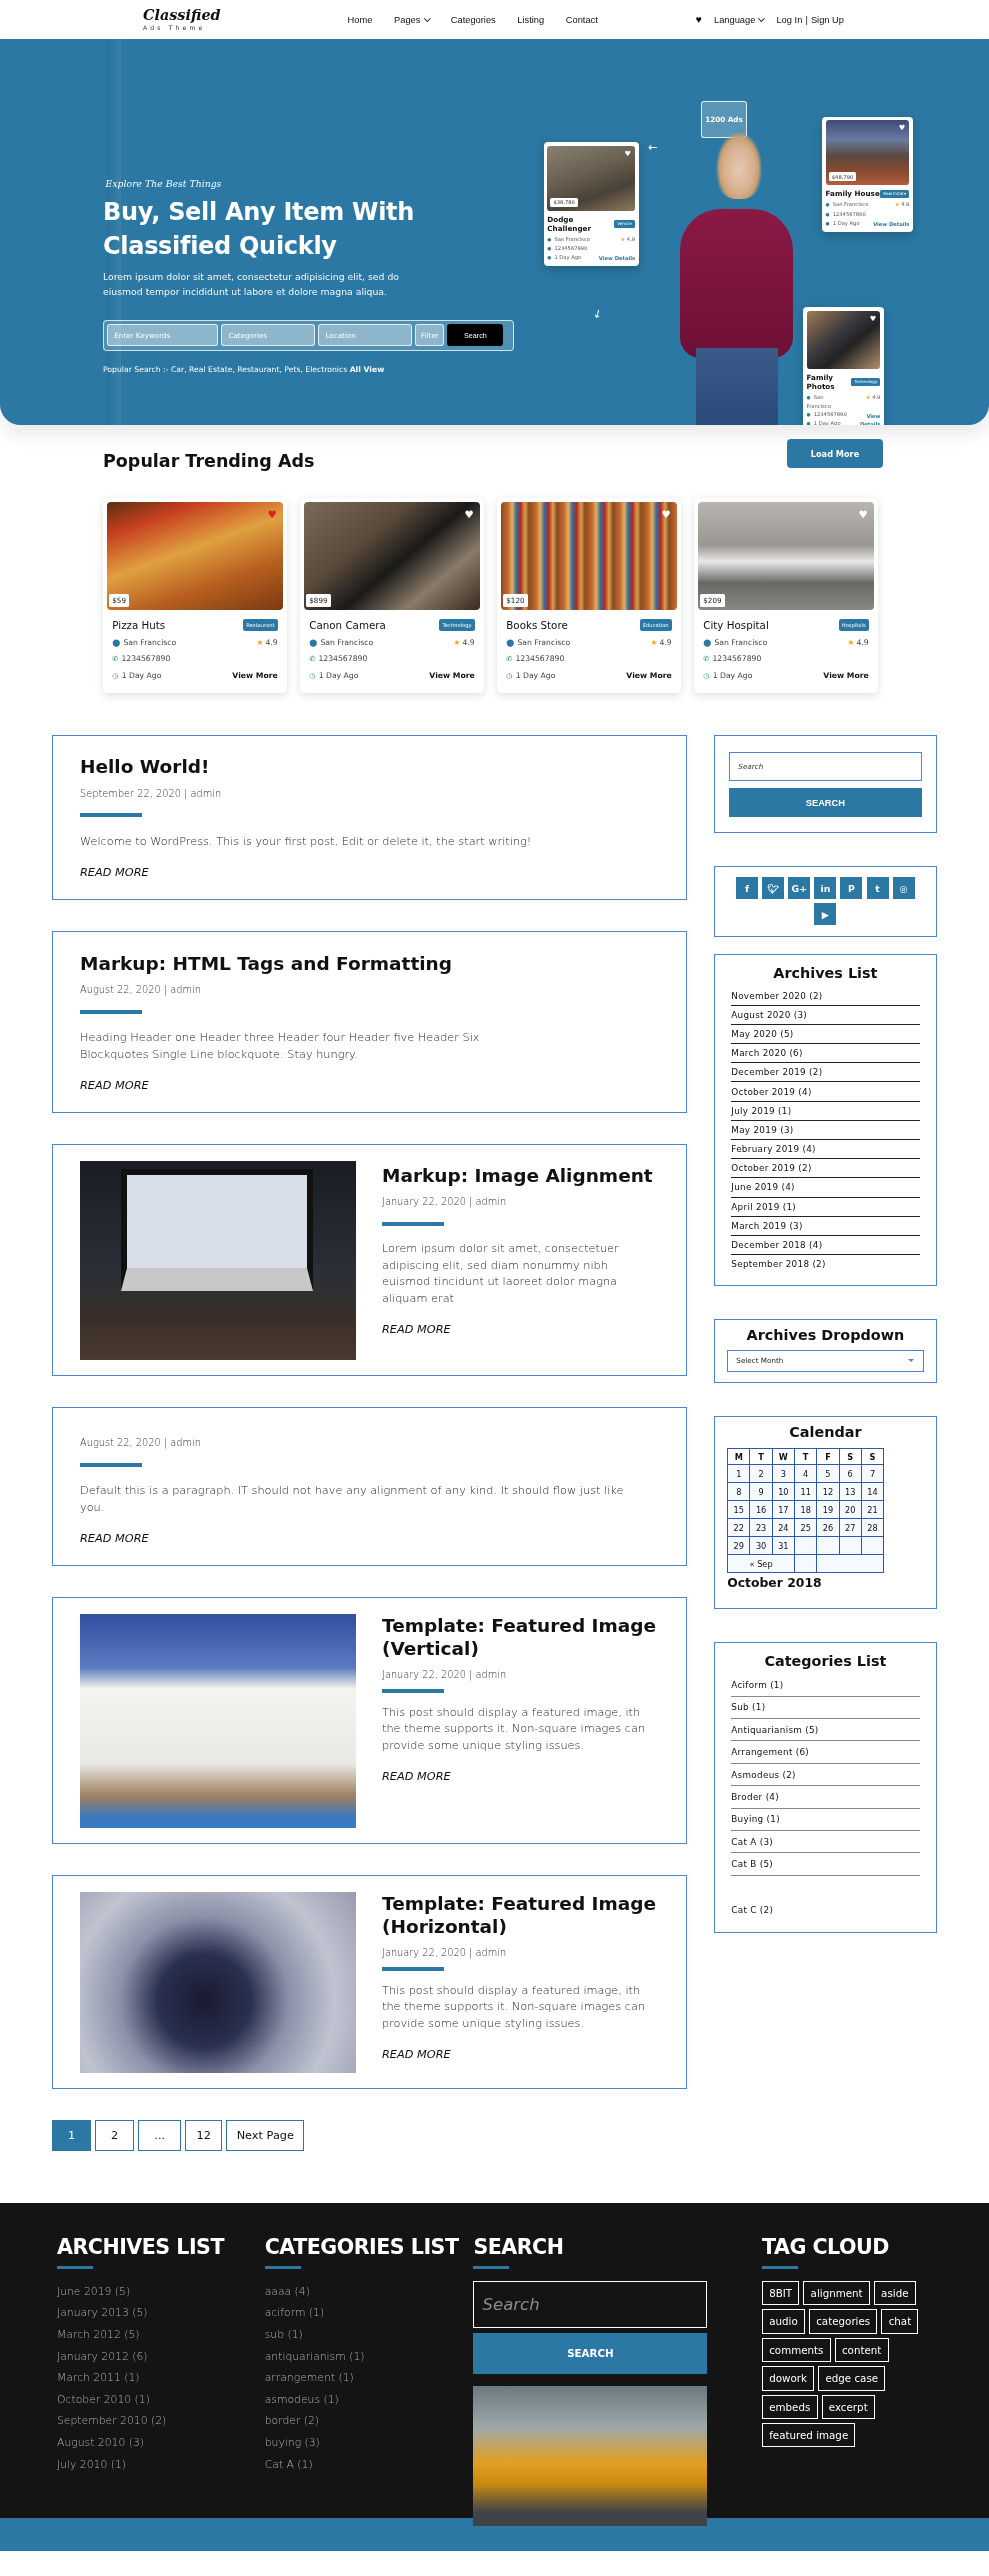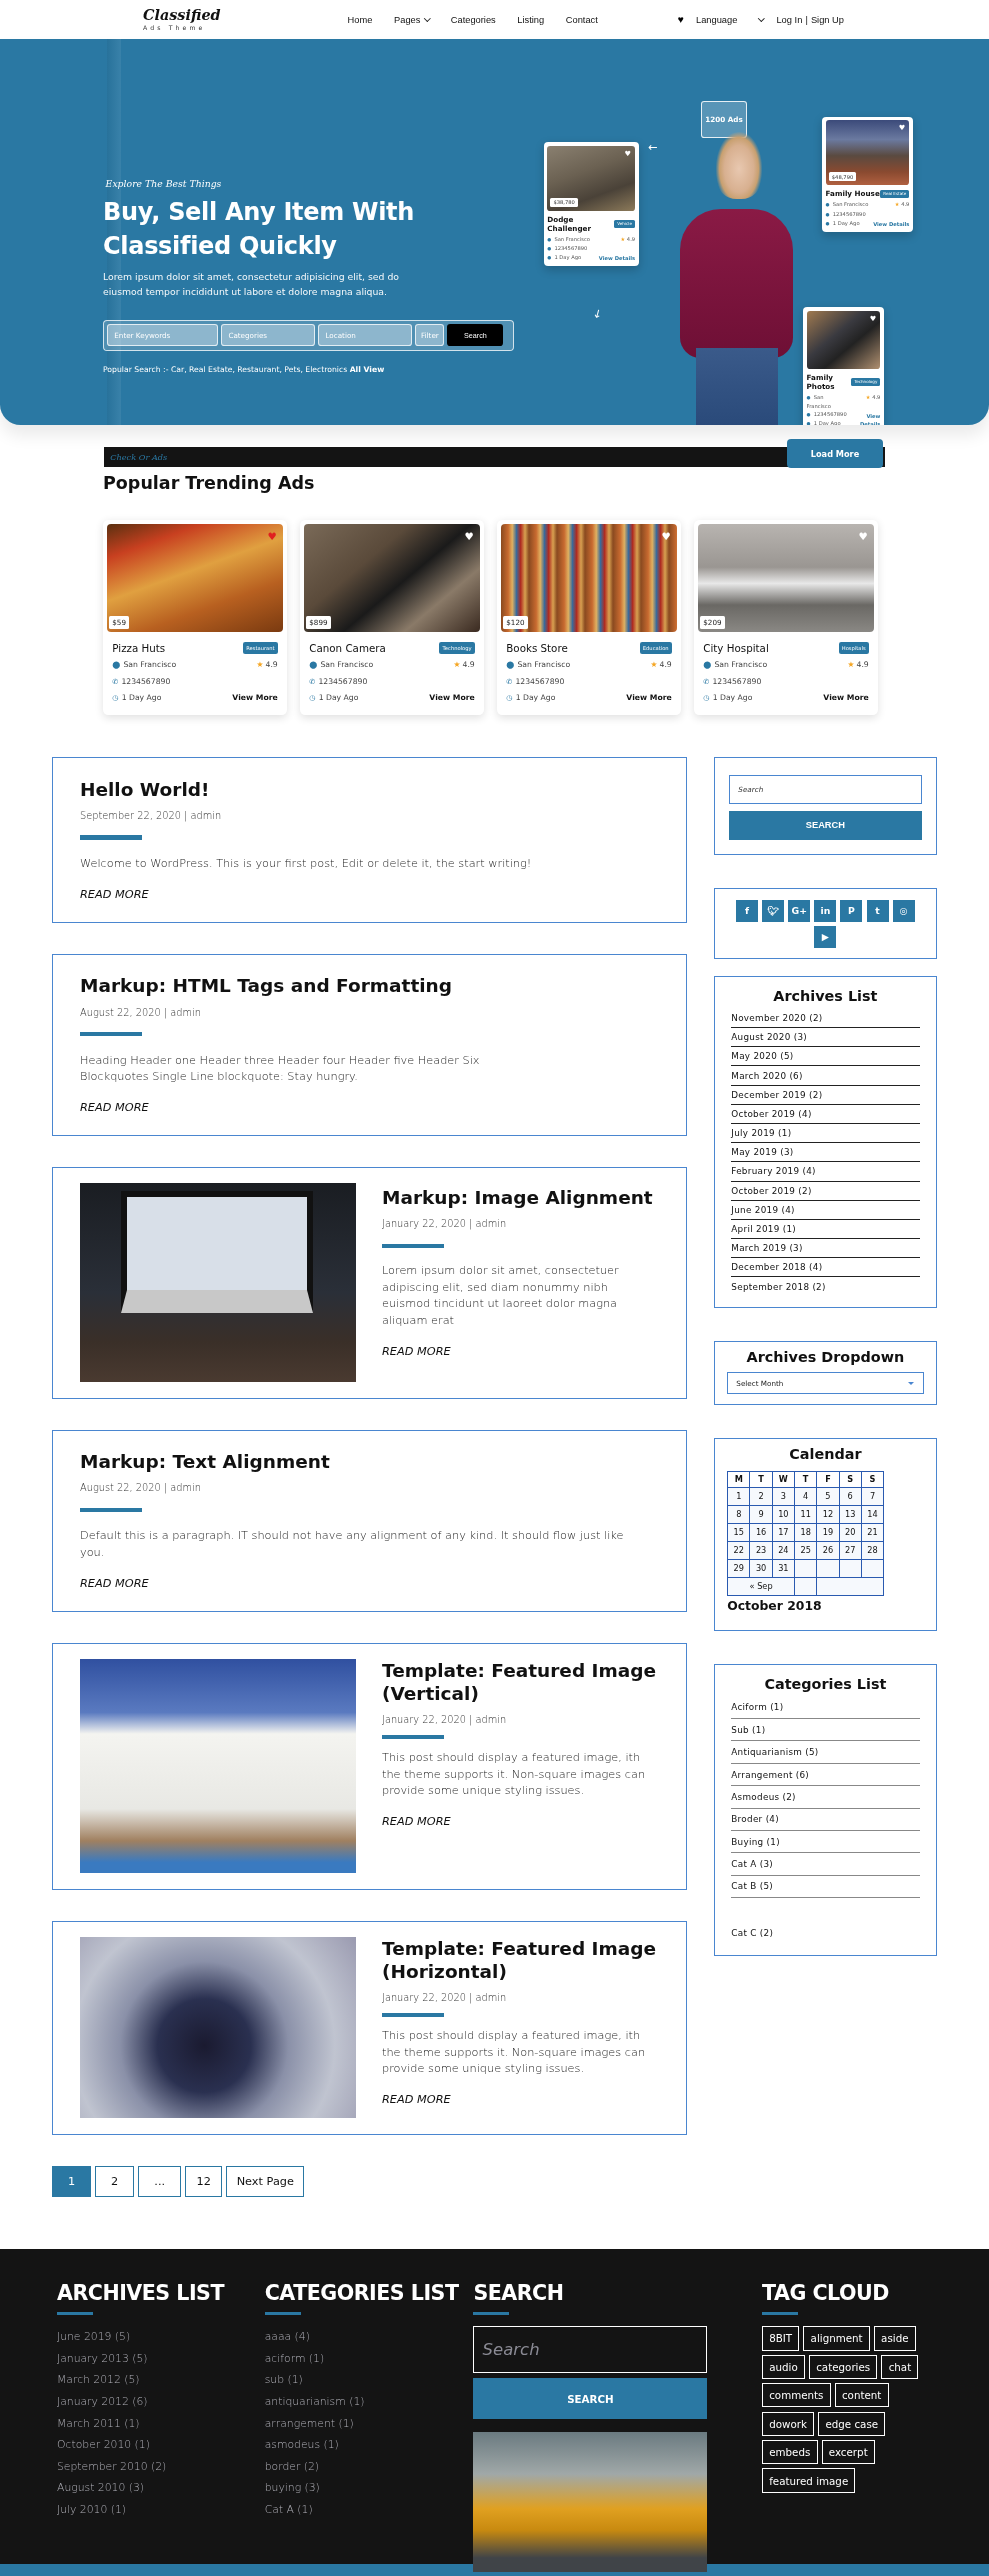--- a/index.html
+++ b/index.html
@@ -9,21 +9,21 @@
   
   .header { height: 39px; display: flex; align-items: center; padding: 0 103px; position: relative; background: #fff; }
   .logo { display: flex; flex-direction: column; margin-left: 40px; }
   .logo-title { font-family: "DejaVu Serif", serif; font-style: italic; font-weight: bold; font-size: 14.4px; line-height: 14.4px; color: #111; }
   .logo-sub { font-size: 6.2px; letter-spacing: 3.1px; color: #333; margin-top: 1px; }
   .nav { display: flex; gap: 21.6px; margin-left: 127px; font-size: 9.3px; font-family: "Liberation Sans", sans-serif; }
   .nav .item { display: flex; align-items: center; gap: 2.1px; color: #111; }
   .chev { display: inline-block; width: 4.6px; height: 4.6px; border-right: 0.8px solid #222; border-bottom: 0.8px solid #222; transform: rotate(45deg); margin-top: -2.6px; margin-left: 2.1px; }
   .header-right { display: flex; align-items: center; margin-left: auto; margin-right: 42px; gap: 12.4px; font-family: "Liberation Sans", sans-serif; font-size: 9.3px; }
   .heart-black { font-size: 10.3px; color: #000; }
-  .lang { display: flex; align-items: center; gap: 20px; }
+  .lang { display: flex; align-items: center; gap: 2px; }
   .auth { display: flex; align-items: flex-end; gap: 3.1px; }
 
   
   .hero { position: relative; height: 386px; margin-top: 0; background: #2a78a3; border-radius: 0 0 20.6px 20.6px; overflow: hidden; box-shadow: 0 10.3px 15.5px rgba(0,0,0,0.08); }
   .hero-stripe { position: absolute; left: 107px; top: 0; width: 14.4px; height: 100%; background: linear-gradient(90deg, rgba(0,0,0,0.05), rgba(255,255,255,0.07)); }
   .hero-left { position: absolute; left: 103px; top: 139px; width: 422px; color: #fff; }
   .hero-tag { font-family: "DejaVu Serif", serif; font-style: italic; font-size: 9.3px; margin-left: 2.6px; }
   .hero-title { font-family: "DejaVu Sans", sans-serif; font-weight: bold; font-size: 24px; line-height: 34px; margin-top: 6.2px; letter-spacing: -0.3px; }
   .hero-desc { font-size: 9.3px; line-height: 14.4px; margin-top: 7.2px; opacity: 0.95; }
   .hero-search { margin-top: 20.6px; width: 411px; height: 31px; border: 1px solid rgba(255,255,255,0.75); border-radius: 4.1px; background: rgba(255,255,255,0.18); display: flex; align-items: center; padding: 0 3.1px; gap: 3.1px; }
@@ -276,21 +276,20 @@
     <div class="woman">
       <div class="hair"></div>
       <div class="head"></div>
       <div class="body"></div>
       <div class="jeans"></div>
     </div>
   </div>
 </section>
 
 <section class="trending">
-  <div class="tag">Check Or Ads</div>
   <h2>Popular Trending Ads</h2>
   <a class="load-more">Load More</a>
   <div class="ad-grid">
     <div class="ad-card">
       <div class="img" style="background:linear-gradient(160deg,#5a3010 0%,#c84020 20%,#e0a040 45%,#b86020 70%,#7a3a10 100%);">
         <span class="price">$59</span>
         <span class="fav red">♥</span>
       </div>
       <div class="body">
         <div class="row1">
@@ -407,21 +406,20 @@
       <div>
         <h3 style="margin-top:3.1px;">Markup: Image Alignment</h3>
         <div class="date">January 22, 2020 | admin</div>
         <div class="bar"></div>
         <p style="margin-top:15.5px;">Lorem ipsum dolor sit amet, consectetuer adipiscing elit, sed diam nonummy nibh euismod tincidunt ut laoreet dolor magna aliquam erat</p>
         <a class="rm">READ MORE</a>
       </div>
     </article>
 
     <article class="post">
-      <h3>Markup: Text Alignment</h3>
       <div class="date">August 22, 2020 | admin</div>
       <div class="bar"></div>
       <p style="width:567px;">Default this is a paragraph. IT should not have any alignment of any kind. It should flow just like you.</p>
       <a class="rm">READ MORE</a>
     </article>
 
     <article class="post with-img">
       <div class="pimg img-house"></div>
       <div>
         <h3>Template: Featured Image (Vertical)</h3>

